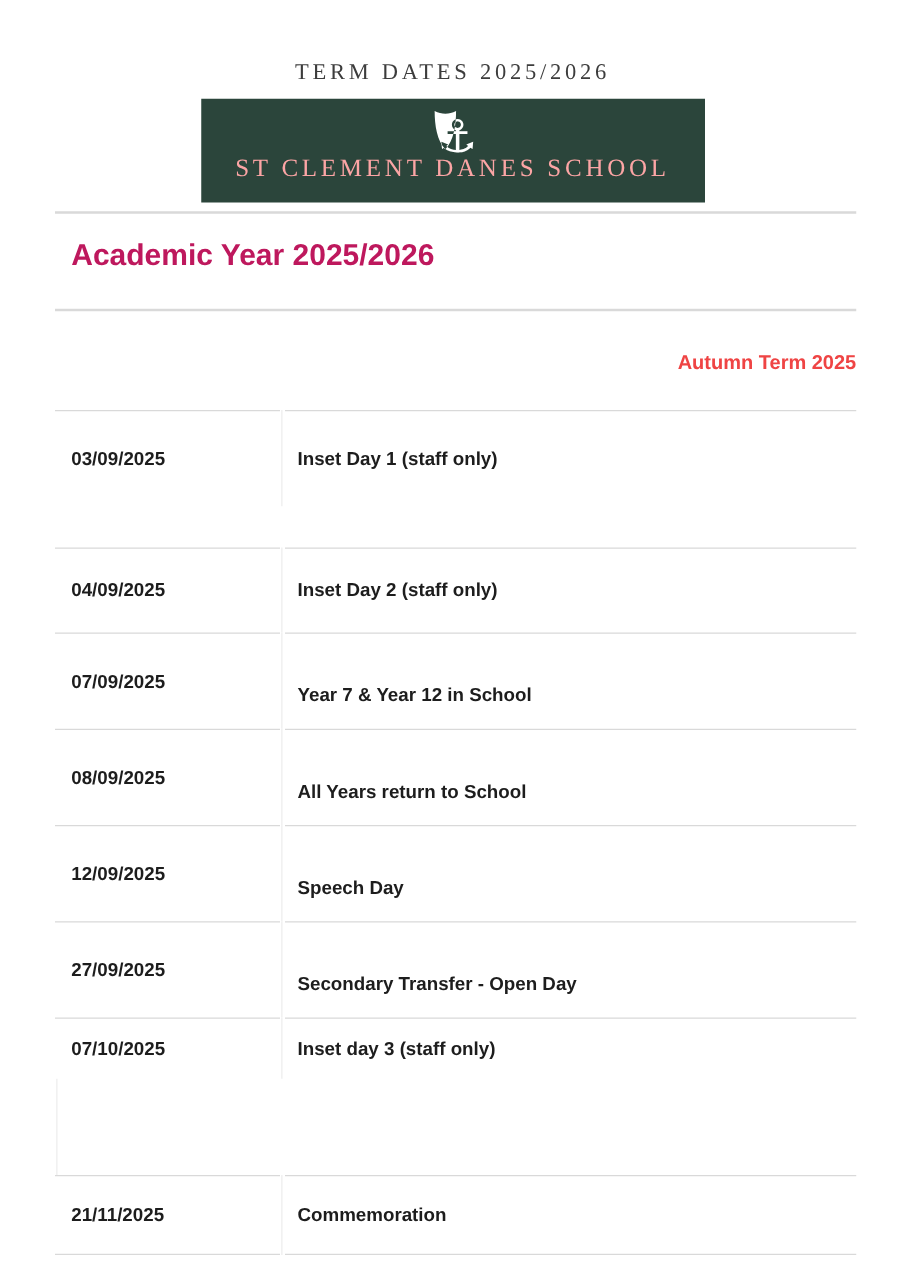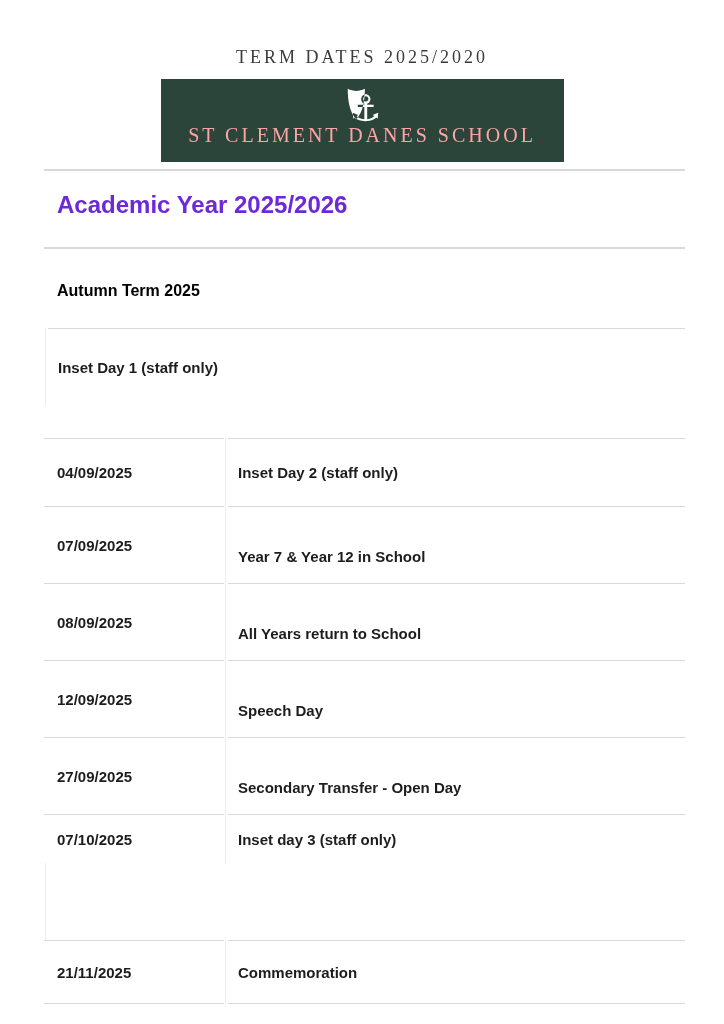--- a/index.html
+++ b/index.html
@@ -61,28 +61,29 @@
   .heading-block {
     margin-top: 7px;
     border-top: 2px solid #d9d9d9;
     border-bottom: 2px solid #d9d9d9;
   }
   .academic-year {
     margin: 0;
     padding: 20px 0 28px 13px;
     font-size: 24px;
     font-weight: 700;
-    color: #6d28d9;
+    color: #be185d;
   }
 
   .term-heading {
     margin: 33px 0 0 13px;
     font-size: 16px;
     font-weight: 700;
-    color: #000000;
+    color: #ef4444;
+    text-align: right;
   }
 
   
   .ttable {
     margin-top: 28px;
   }
   .trow {
     display: flex;
     height: 77px;
   }
@@ -130,21 +131,21 @@
   .trow:nth-child(6) .ev-text,
   .trow:nth-child(8) .ev-text {
     transform: translateY(11px);
   }
 </style>
 </head>
 <body>
 
 <div class="page">
 
-  <div class="doc-title">TERM DATES 2025/2020</div>
+  <div class="doc-title">TERM DATES 2025/2026</div>
 
   <div class="banner">
     <svg class="crest" viewBox="0 0 44 42" xmlns="http://www.w3.org/2000/svg">
       <defs>
         <clipPath id="shieldClip">
           <path d="M7,3 C13,6 19,6 25,3 C25,15 23,28 16,35 C9,28 7,15 7,3 Z"></path>
         </clipPath>
       </defs>
 
       <text x="26" y="37" text-anchor="middle" font-family="DejaVu Sans, sans-serif" font-size="38" fill="#ffffff">⚓</text>
@@ -162,20 +163,23 @@
 
     <div class="heading-block">
       <h1 class="academic-year">Academic Year 2025/2026</h1>
     </div>
 
     <h2 class="term-heading">Autumn Term 2025</h2>
 
     <div class="ttable">
 
       <div class="trow">
+        <div class="tcell cell-date">
+            <span class="dt-text">03/09/2025</span>
+          </div>
         <div class="v-col"></div>
         <div class="tcell cell-event">
             <span class="ev-text">Inset Day 1 (staff only)</span>
           </div>
       </div>
 
       <div class="trow">
         <div class="tcell cell-date">
             <span class="dt-text">04/09/2025</span>
           </div>

